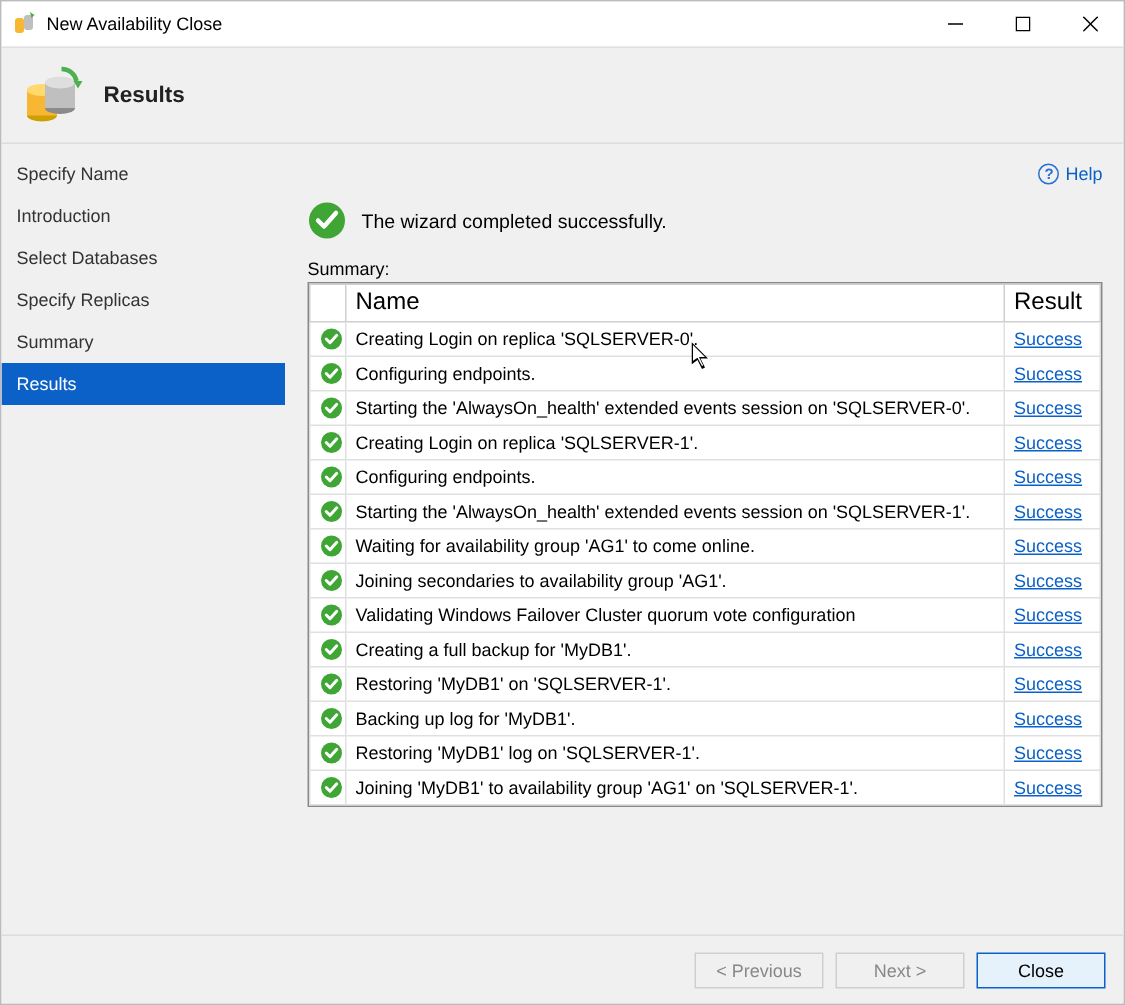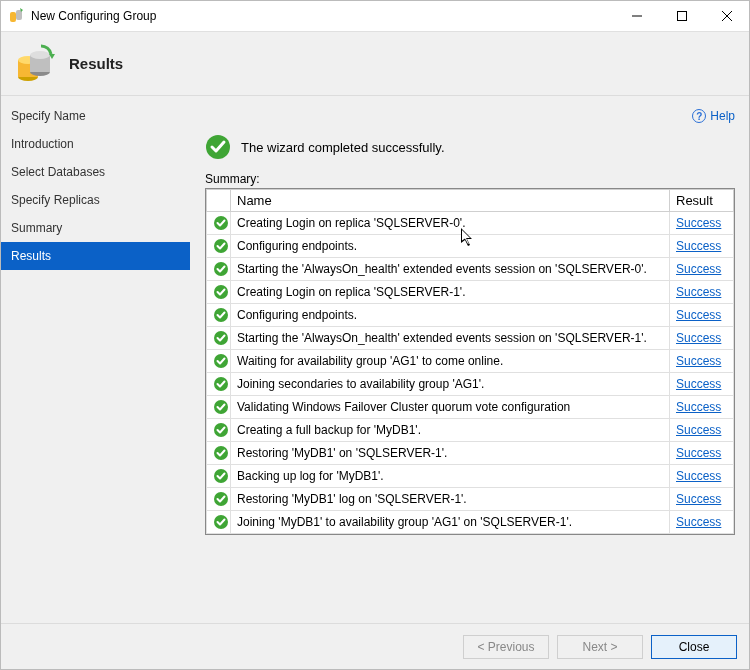--- a/index.html
+++ b/index.html
@@ -82,21 +82,21 @@
     background:#fff;
     overflow:auto;
   }
   table.results { width:100%; border-collapse:collapse; table-layout:fixed;}
   table.results th {
     background:#fff;
     border:1px solid #cfcfcf;
     font-weight:normal;
     text-align:left;
     padding:3px 6px;
-    font-size:13px;
+    font-size:16px;
   }
   table.results td {
     border:1px solid #e0e0e0;
     padding:3px 6px;
     font-size:12px;
     height:22px;
     white-space:nowrap;
     overflow:hidden;
     text-overflow:ellipsis;
   }
@@ -136,21 +136,21 @@
 <body>
 
 <div class="titlebar">
   <span class="title-icon">
     <svg viewBox="0 0 16 16">
         <rect x="1" y="4" width="6" height="10" rx="2" fill="#f7b733"></rect>
         <rect x="7" y="2" width="6" height="10" rx="2" fill="#bfbfbf"></rect>
         <path d="M11 0 L14 2 L12 4" fill="#4caf50"></path>
       </svg>
   </span>
-  <span class="title-text">New Configuring Group</span>
+  <span class="title-text">New Availability Close</span>
   <div class="win-controls">
     <div class="win-btn">
       <svg width="10" height="10" viewBox="0 0 10 10">
           <line x1="0" y1="5" x2="10" y2="5" stroke="#000" stroke-width="1"></line>
         </svg>
     </div>
     <div class="win-btn">
       <svg width="10" height="10" viewBox="0 0 10 10">
           <rect x="0.5" y="0.5" width="9" height="9" fill="none" stroke="#000" stroke-width="1"></rect>
         </svg>

